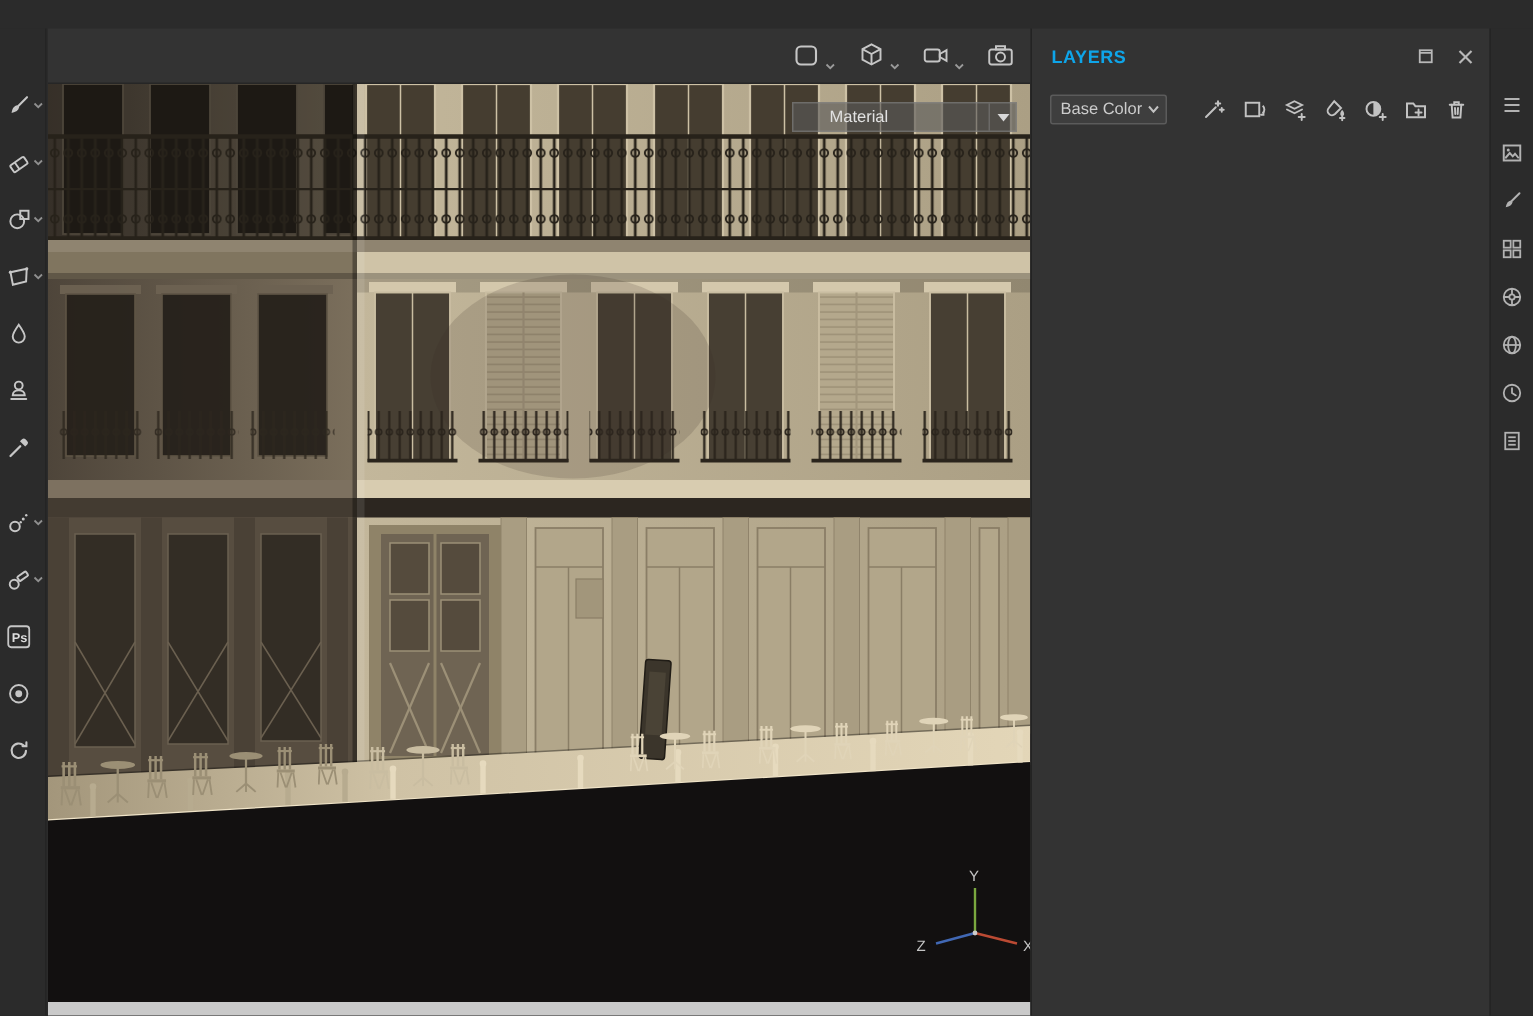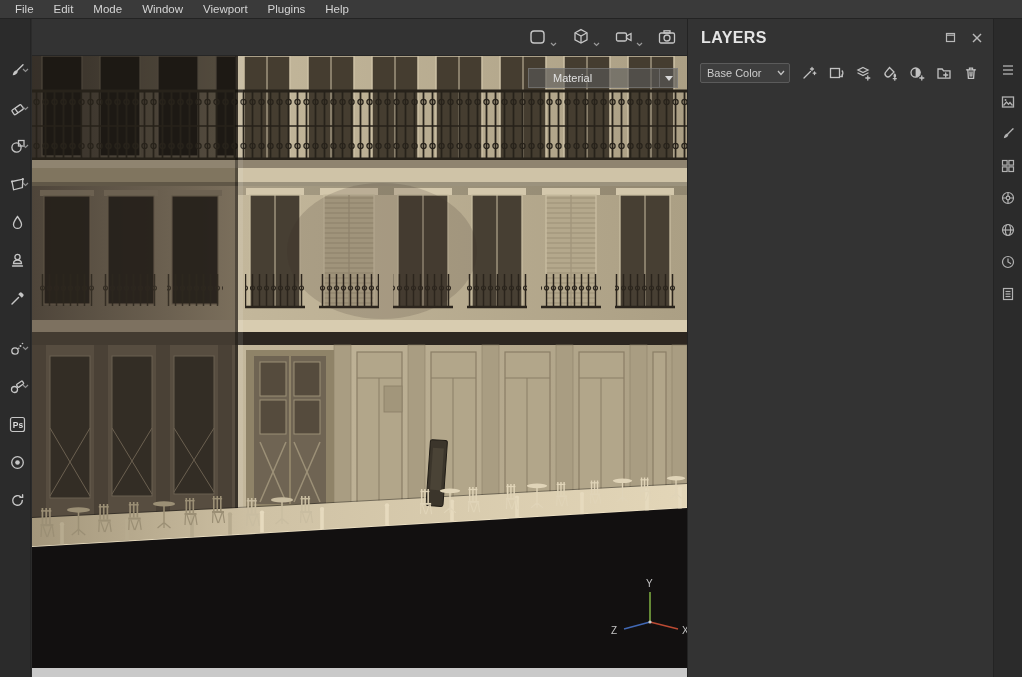--- a/index.html
+++ b/index.html
@@ -11,21 +11,21 @@
   .menubar { position:absolute; left:0; top:0; width:1022px; height:19px;
              background:#3a3a3a; border-bottom:1px solid #232323;
              display:flex; align-items:center; padding-left:5px; z-index:5; }
   .menu-item { color:#d4d4d4; font-size:11.5px; line-height:19px; padding:0 10px; cursor:default; }
 
   
   .left-toolbar { position:absolute; left:0; top:19px; width:31px; height:658px;
                   background:#2b2b2b; border-right:1px solid #242424;
                   display:flex; flex-direction:column; align-items:center; padding-top:38px; }
   .tool-btn { position:relative; width:30px; height:26px; margin-bottom:12px;
-              display:flex; align-items:center; justify-content:center; padding-left:4px; }
+              display:flex; align-items:center; justify-content:flex-start; padding-left:4px; }
   .tool-btn.group2 { margin-top:12px; }
   .tool-btn svg.ticon { display:block; }
   .tool-chev { position:absolute; right:1px; top:11px; }
 
   
   .center-col { position:absolute; left:32px; top:19px; width:655px; height:658px; }
   .top-toolbar { position:absolute; left:0; top:0; width:655px; height:37px; background:#333333;
                  border-bottom:1px solid #262626; display:flex; align-items:center;
                  justify-content:flex-end; padding-right:8px; gap:10px; }
   .tt-btn { display:flex; align-items:flex-end; gap:2px; padding:2px; }
@@ -40,54 +40,45 @@
   .dd-tri { width:0; height:0; border-left:4px solid transparent; border-right:4px solid transparent;
             border-top:5px solid #d8d8d8; }
 
   .status-strip { position:absolute; left:0; top:649px; width:655px; height:9px; background:#c9c9c9; }
 
   
   .layers-panel { position:absolute; left:687px; top:19px; width:306px; height:658px;
                   background:#333333; border-left:1px solid #232323; }
   .panel-header { position:absolute; left:0; top:0; width:100%; height:37px;
                   display:flex; align-items:center; padding:0 10px 0 13px; }
-  .panel-title { color:#e5e5e5; font-size:16px; font-weight:bold; letter-spacing:.4px; flex:1; }
+  .panel-title { color:#0ea5e9; font-size:12px; font-weight:bold; letter-spacing:.4px; flex:1; }
   .ph-icon { margin-left:14px; display:flex; align-items:center; }
   .panel-toolbar { position:absolute; left:0; top:37px; width:100%; height:34px;
                    display:flex; align-items:center; padding:0 14px 0 12px; }
-  .channel-select { width:90px; height:20px; background:#3e3e3e; border:1px solid #5b5b5b;
+  .channel-select { width:78px; height:20px; background:#3e3e3e; border:1px solid #5b5b5b;
                     border-radius:2px; display:flex; align-items:center; color:#cccccc; font-size:11px; }
   .channel-select .cs-label { flex:1; padding-left:6px; white-space:nowrap; }
   .channel-select .cs-arrow { width:16px; display:flex; justify-content:center; }
   .layer-actions { margin-left:auto; display:flex; align-items:center; gap:11px; }
   .la-btn { display:flex; align-items:center; }
   .panel-body { position:absolute; left:0; top:71px; width:100%; height:587px; background:#333333; }
 
   
   .right-dock { position:absolute; left:993px; top:19px; width:29px; height:658px;
                 background:#2b2b2b; border-left:1px solid #242424;
                 display:flex; flex-direction:column; align-items:center; padding-top:42px; gap:14px; }
   .dock-btn { width:18px; height:18px; display:flex; align-items:center; justify-content:center; }
 
   svg { shape-rendering:auto; }
 </style>
 </head>
 <body>
 
 <div class="app">
 
-  <div class="menubar">
-    <span class="menu-item">File</span>
-    <span class="menu-item">Edit</span>
-    <span class="menu-item">Mode</span>
-    <span class="menu-item">Window</span>
-    <span class="menu-item">Viewport</span>
-    <span class="menu-item">Plugins</span>
-    <span class="menu-item">Help</span>
-  </div>
 
   <div class="left-toolbar">
     <div class="tool-btn">
       <svg class="ticon" width="17" height="17" viewBox="0 0 17 17" fill="none" stroke="#c6c6c6" stroke-width="1.4" stroke-linecap="round">
         <path d="M14 2.8 L8.2 8.6"></path>
           <path d="M7.6 8.2 c-2.2 .4 -3.4 2 -3.9 5.1 3 -.5 4.7 -1.7 5.1 -3.9 z" fill="#c6c6c6" stroke="none"></path>
       </svg>
       <svg class="tool-chev" width="7" height="5" viewBox="0 0 7 5" fill="none" stroke="#8f8f8f" stroke-width="1.2">
           <path d="M1 1 L3.5 3.5 L6 1"></path>
         </svg>

